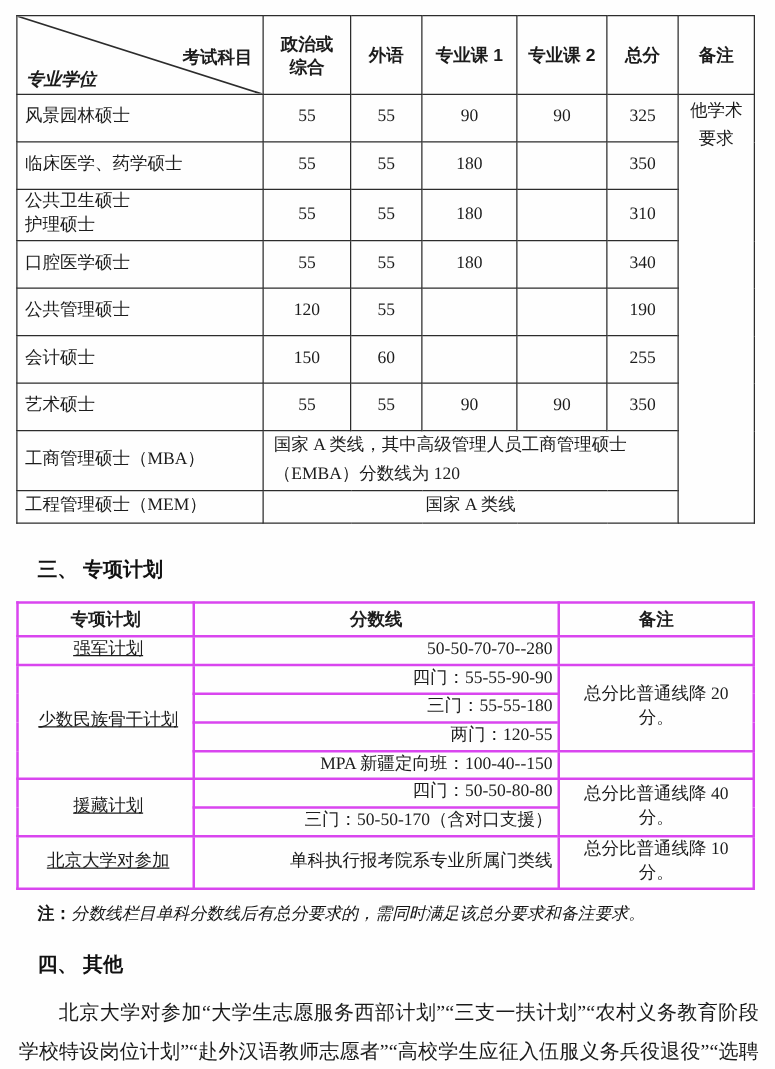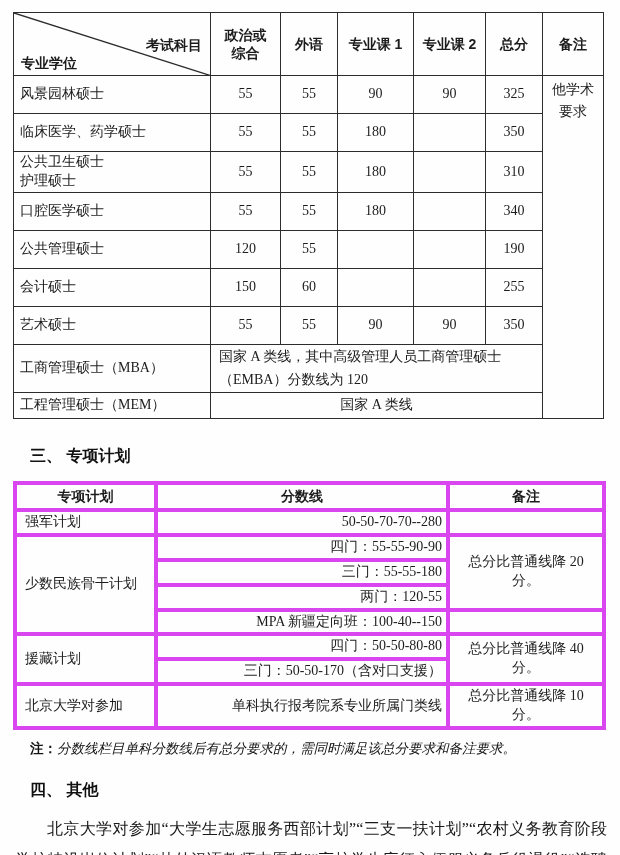--- a/index.html
+++ b/index.html
@@ -23,38 +23,38 @@
   .t1 tr.r   { height:38px; }
   .t1 tr.r2  { height:40px; }
   .t1 tr.rmba { height:44px; }
   .t1 tr.rmem { height:26px; }
   .pre { white-space:pre-line; }
 
   .diag-cell { position:relative; padding:0 !important; }
   .diag-svg { position:absolute; left:0; top:0; width:100%; height:100%; display:block; }
   .diag-inner { position:relative; height:100%; display:flex; flex-direction:column; justify-content:space-between; }
   .diag-top { text-align:right; padding:3px 8px 0 0;margin-top:20px; }
-  .diag-bot { text-align:left; padding:0 0 3px 7px; }
+  .diag-bot { text-align:left; padding:0 0 3px 7px;font-style:italic; }
 
   .remark-merged { vertical-align:top !important; padding-top:3px !important; line-height:1.55 !important;margin-left:20px; }
   .span-left { text-align:left !important; padding-left:8px !important; line-height:1.6 !important; }
   .span-center { text-align:center !important; }
 
   
   .sec-h { font-family:"Liberation Sans", sans-serif; font-weight:bold; font-size:16px; color:#111; margin:0; }
   .sec-h.h3 { margin:27px 0 0 30px; }
   .sec-h.h4 { margin:22px 0 0 30px; }
 
   
   .t2 { margin:14px 0 0 13px; width:589px; font-size:14px; }
-  .t2 td { border:4px solid #d946ef; vertical-align:middle; padding:1px 4px; line-height:1.35; }
+  .t2 td { border:2px solid #d946ef; vertical-align:middle; padding:1px 4px; line-height:1.35; }
   .t2 tr { height:22px; }
   .t2 tr.hdr2 { height:27px; }
   .t2 tr.hdr2 td { font-family:"Liberation Sans", sans-serif; font-weight:bold; text-align:center; }
-  .t2 td.plan { text-align:left; padding-left:8px; }
+  .t2 td.plan { text-align:center; padding-left:8px;text-decoration:underline; }
   .t2 td.score { text-align:right; padding-left:10px; }
   .t2 td.rmk { text-align:center; }
 
   
   .note { margin:10px 16px 0 30px; font-size:13.5px; font-style:italic; color:#141414; }
   .note b { font-style:normal; font-family:"Liberation Sans", sans-serif; }
   .body-para {
     margin:12px 13px 0 15px;
     font-size:16px; line-height:31px;
     text-align:justify; text-indent:2em; color:#1a1a1a;

